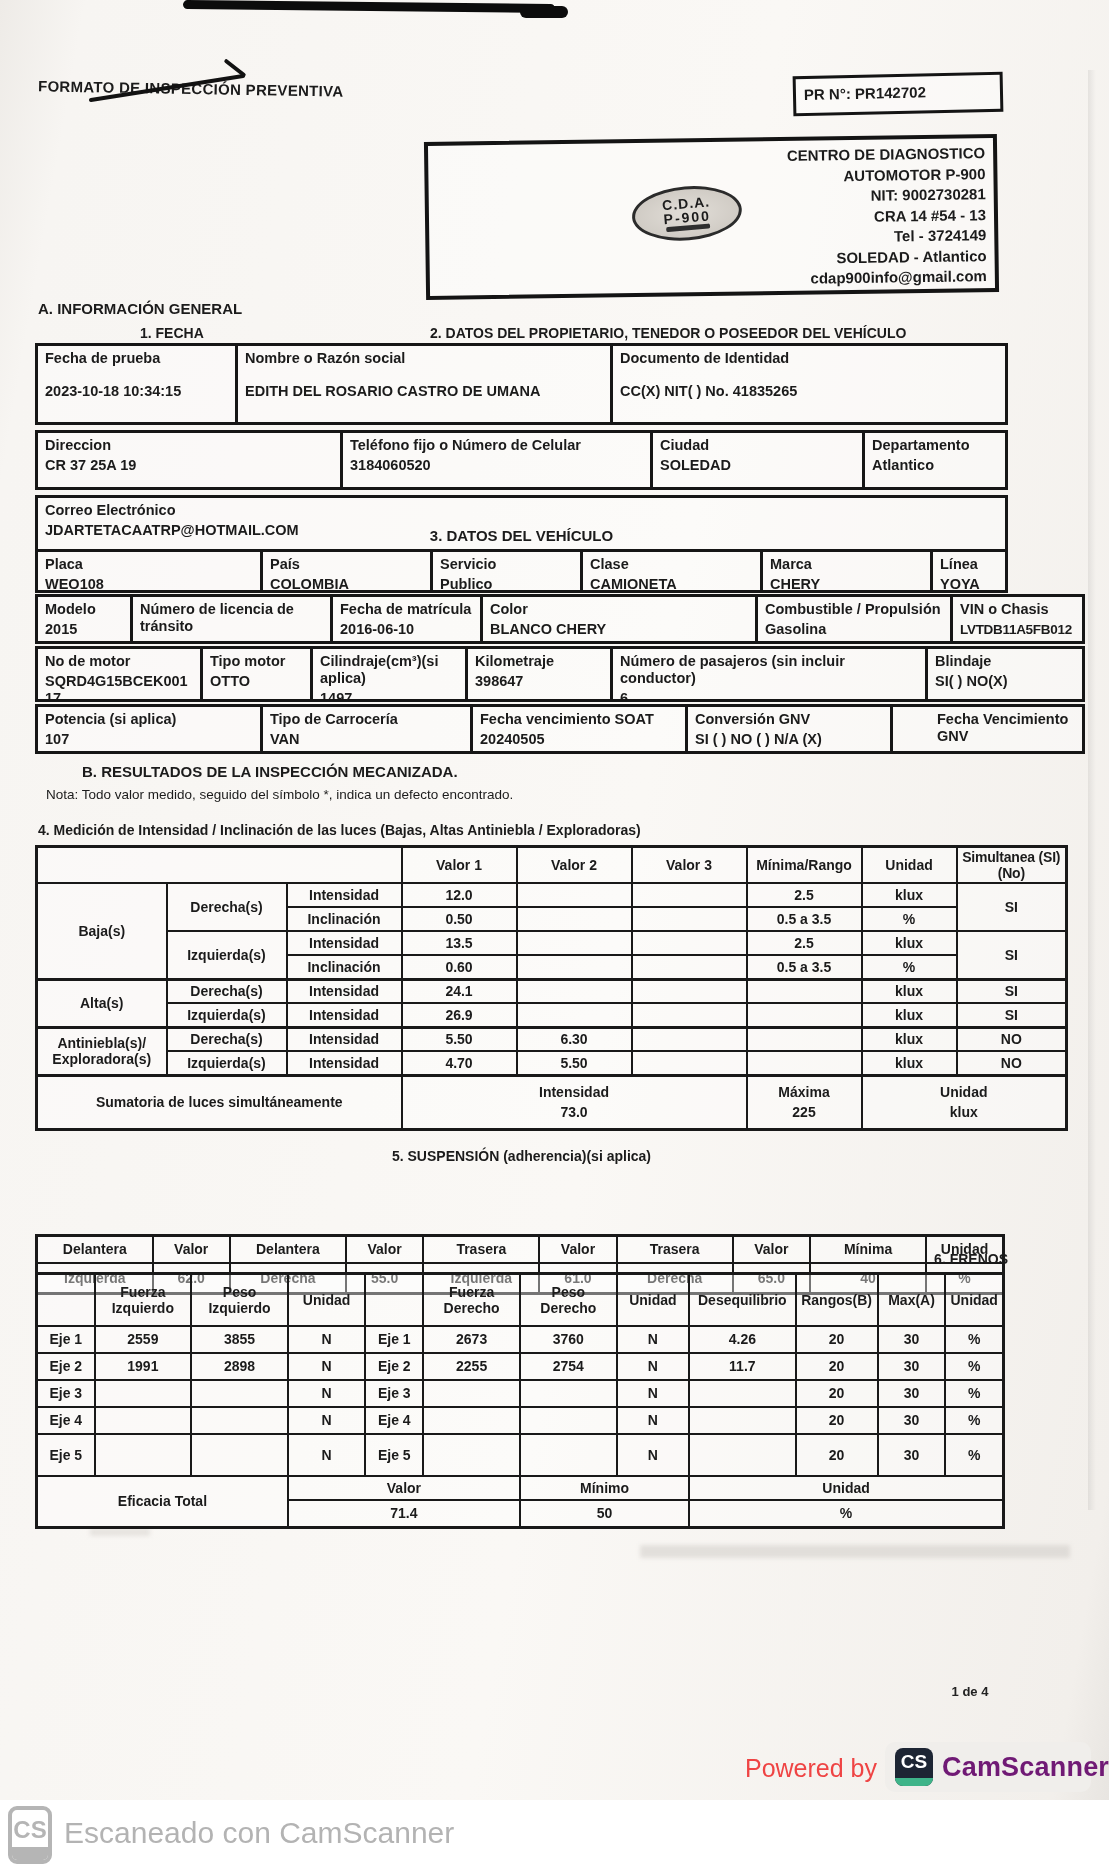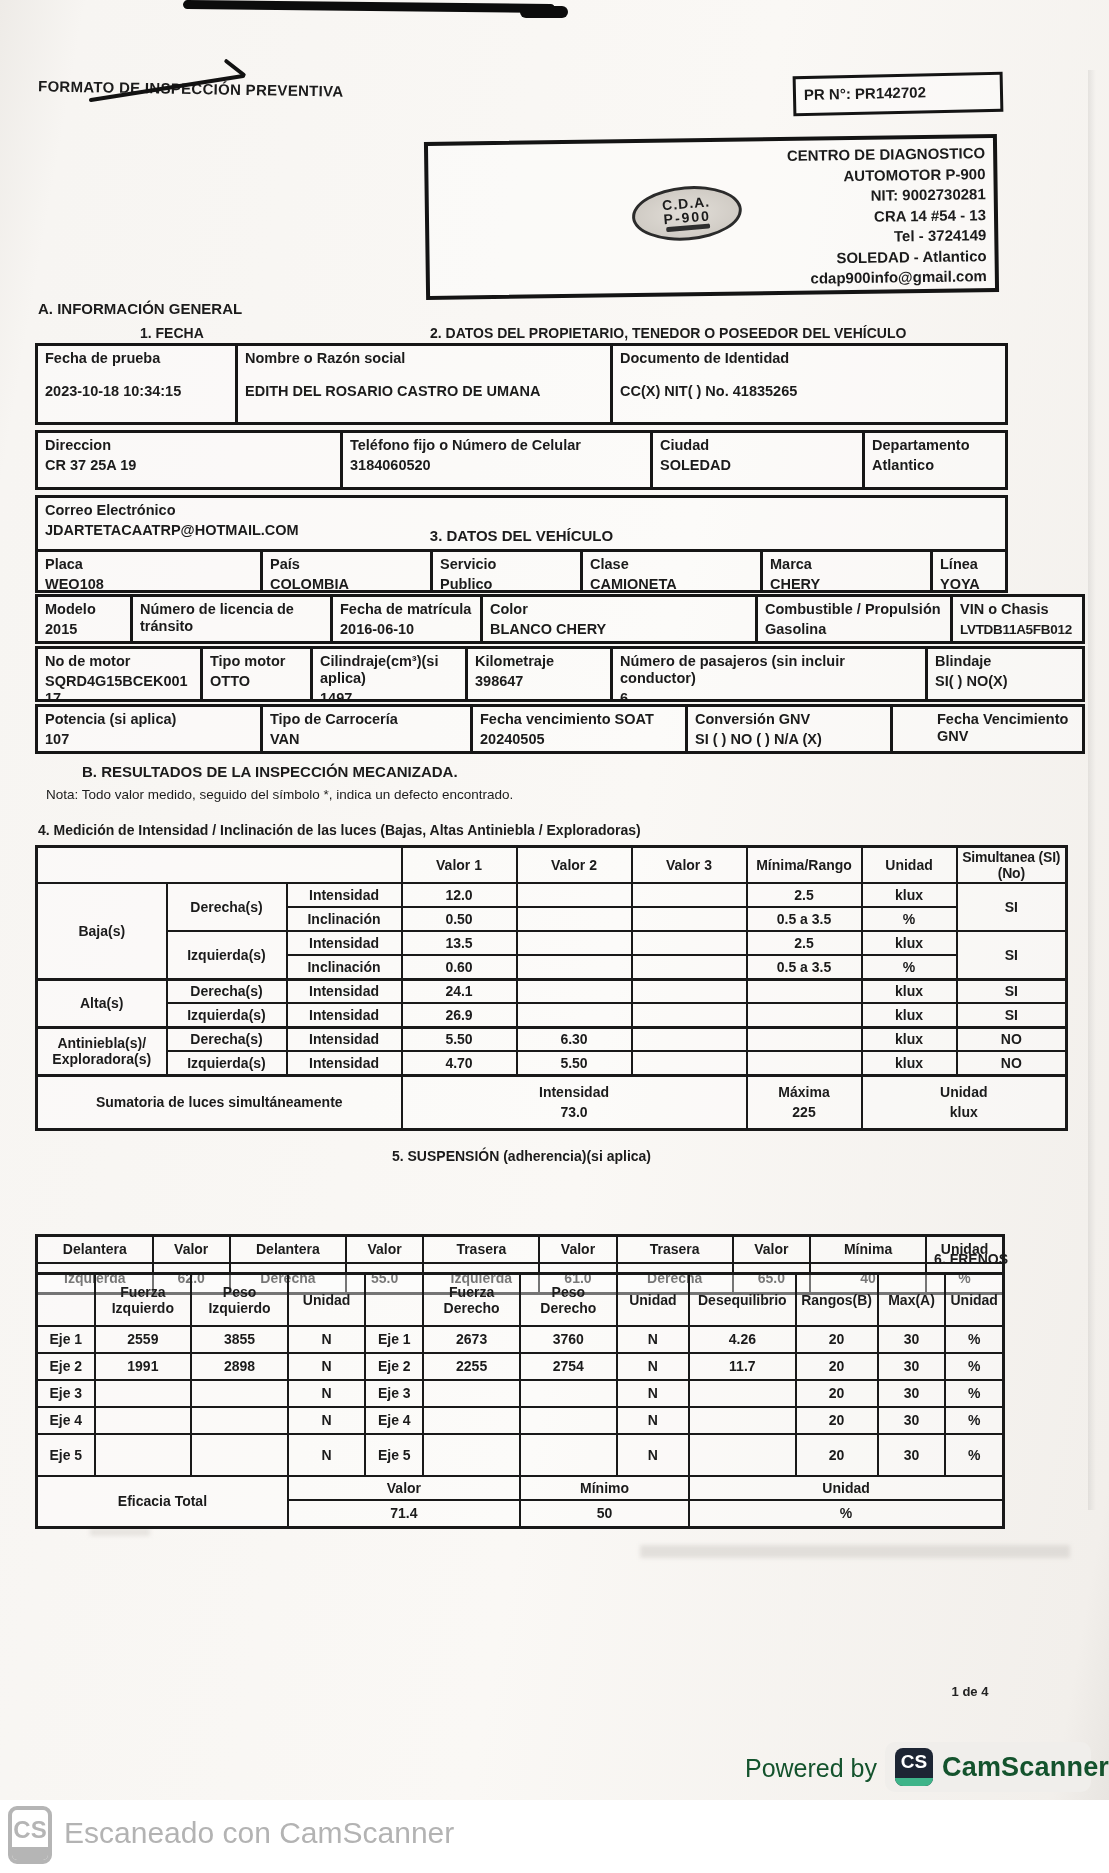--- a/index.html
+++ b/index.html
@@ -62,27 +62,27 @@
   .stack .h{font-size:14px;font-weight:bold;line-height:16px;}
   .stack .v{font-size:14px;font-weight:bold;line-height:16px;margin-top:4px;}
 
   .t5-title{left:35px;top:1148px;width:973px;text-align:center;font-size:14px;font-weight:bold;}
   .t6-title{left:35px;top:1251px;width:973px;text-align:right;font-size:14px;font-weight:bold;}
   td.gsep{border-right:3px solid #191919;}
 
   .page-num{left:930px;top:1684px;width:80px;text-align:center;font-size:13px;font-weight:bold;color:#222;}
 
   .powered{left:0;top:1742px;width:1109px;height:52px;}
-  .powered .txt{position:absolute;right:232px;top:12px;font-size:25px;color:#14532d;}
+  .powered .txt{position:absolute;right:232px;top:12px;font-size:25px;color:#ef4444;}
   .cs-badge{position:absolute;right:18px;top:0;width:206px;height:50px;background:#f0eeeb;border-radius:10px;
             display:flex;align-items:center;padding-left:10px;box-sizing:border-box;}
   .cs-icon{width:38px;height:38px;border-radius:8px;background:#1d2533;position:relative;overflow:hidden;flex:0 0 38px;}
   .cs-icon .cs{position:absolute;left:0;right:0;top:3px;text-align:center;color:#fff;font-weight:bold;font-size:19px;}
   .cs-icon .green{position:absolute;left:0;right:0;bottom:0;height:8px;background:#3eb489;}
-  .cs-brand{font-size:27px;font-weight:600;color:#14532d;margin-left:9px;letter-spacing:.2px;}
+  .cs-brand{font-size:27px;font-weight:600;color:#701a75;margin-left:9px;letter-spacing:.2px;}
 
   .footer{position:absolute;left:0;bottom:0;width:1109px;height:73px;background:#ffffff;}
   .scan-icon{position:absolute;left:8px;top:6px;width:44px;height:58px;border:4px solid #b5b5b5;border-radius:9px;
              box-sizing:border-box;background:#fff;overflow:hidden;}
   .scan-icon .cs{position:absolute;left:0;right:0;top:6px;text-align:center;font-size:24px;font-weight:bold;color:#b5b5b5;}
   .scan-icon .bar{position:absolute;left:0;right:0;bottom:0;height:13px;background:#b5b5b5;}
   .scan-text{position:absolute;left:64px;top:16px;font-size:30px;color:#b3b3b3;}
 </style>
 </head>
 <body>

